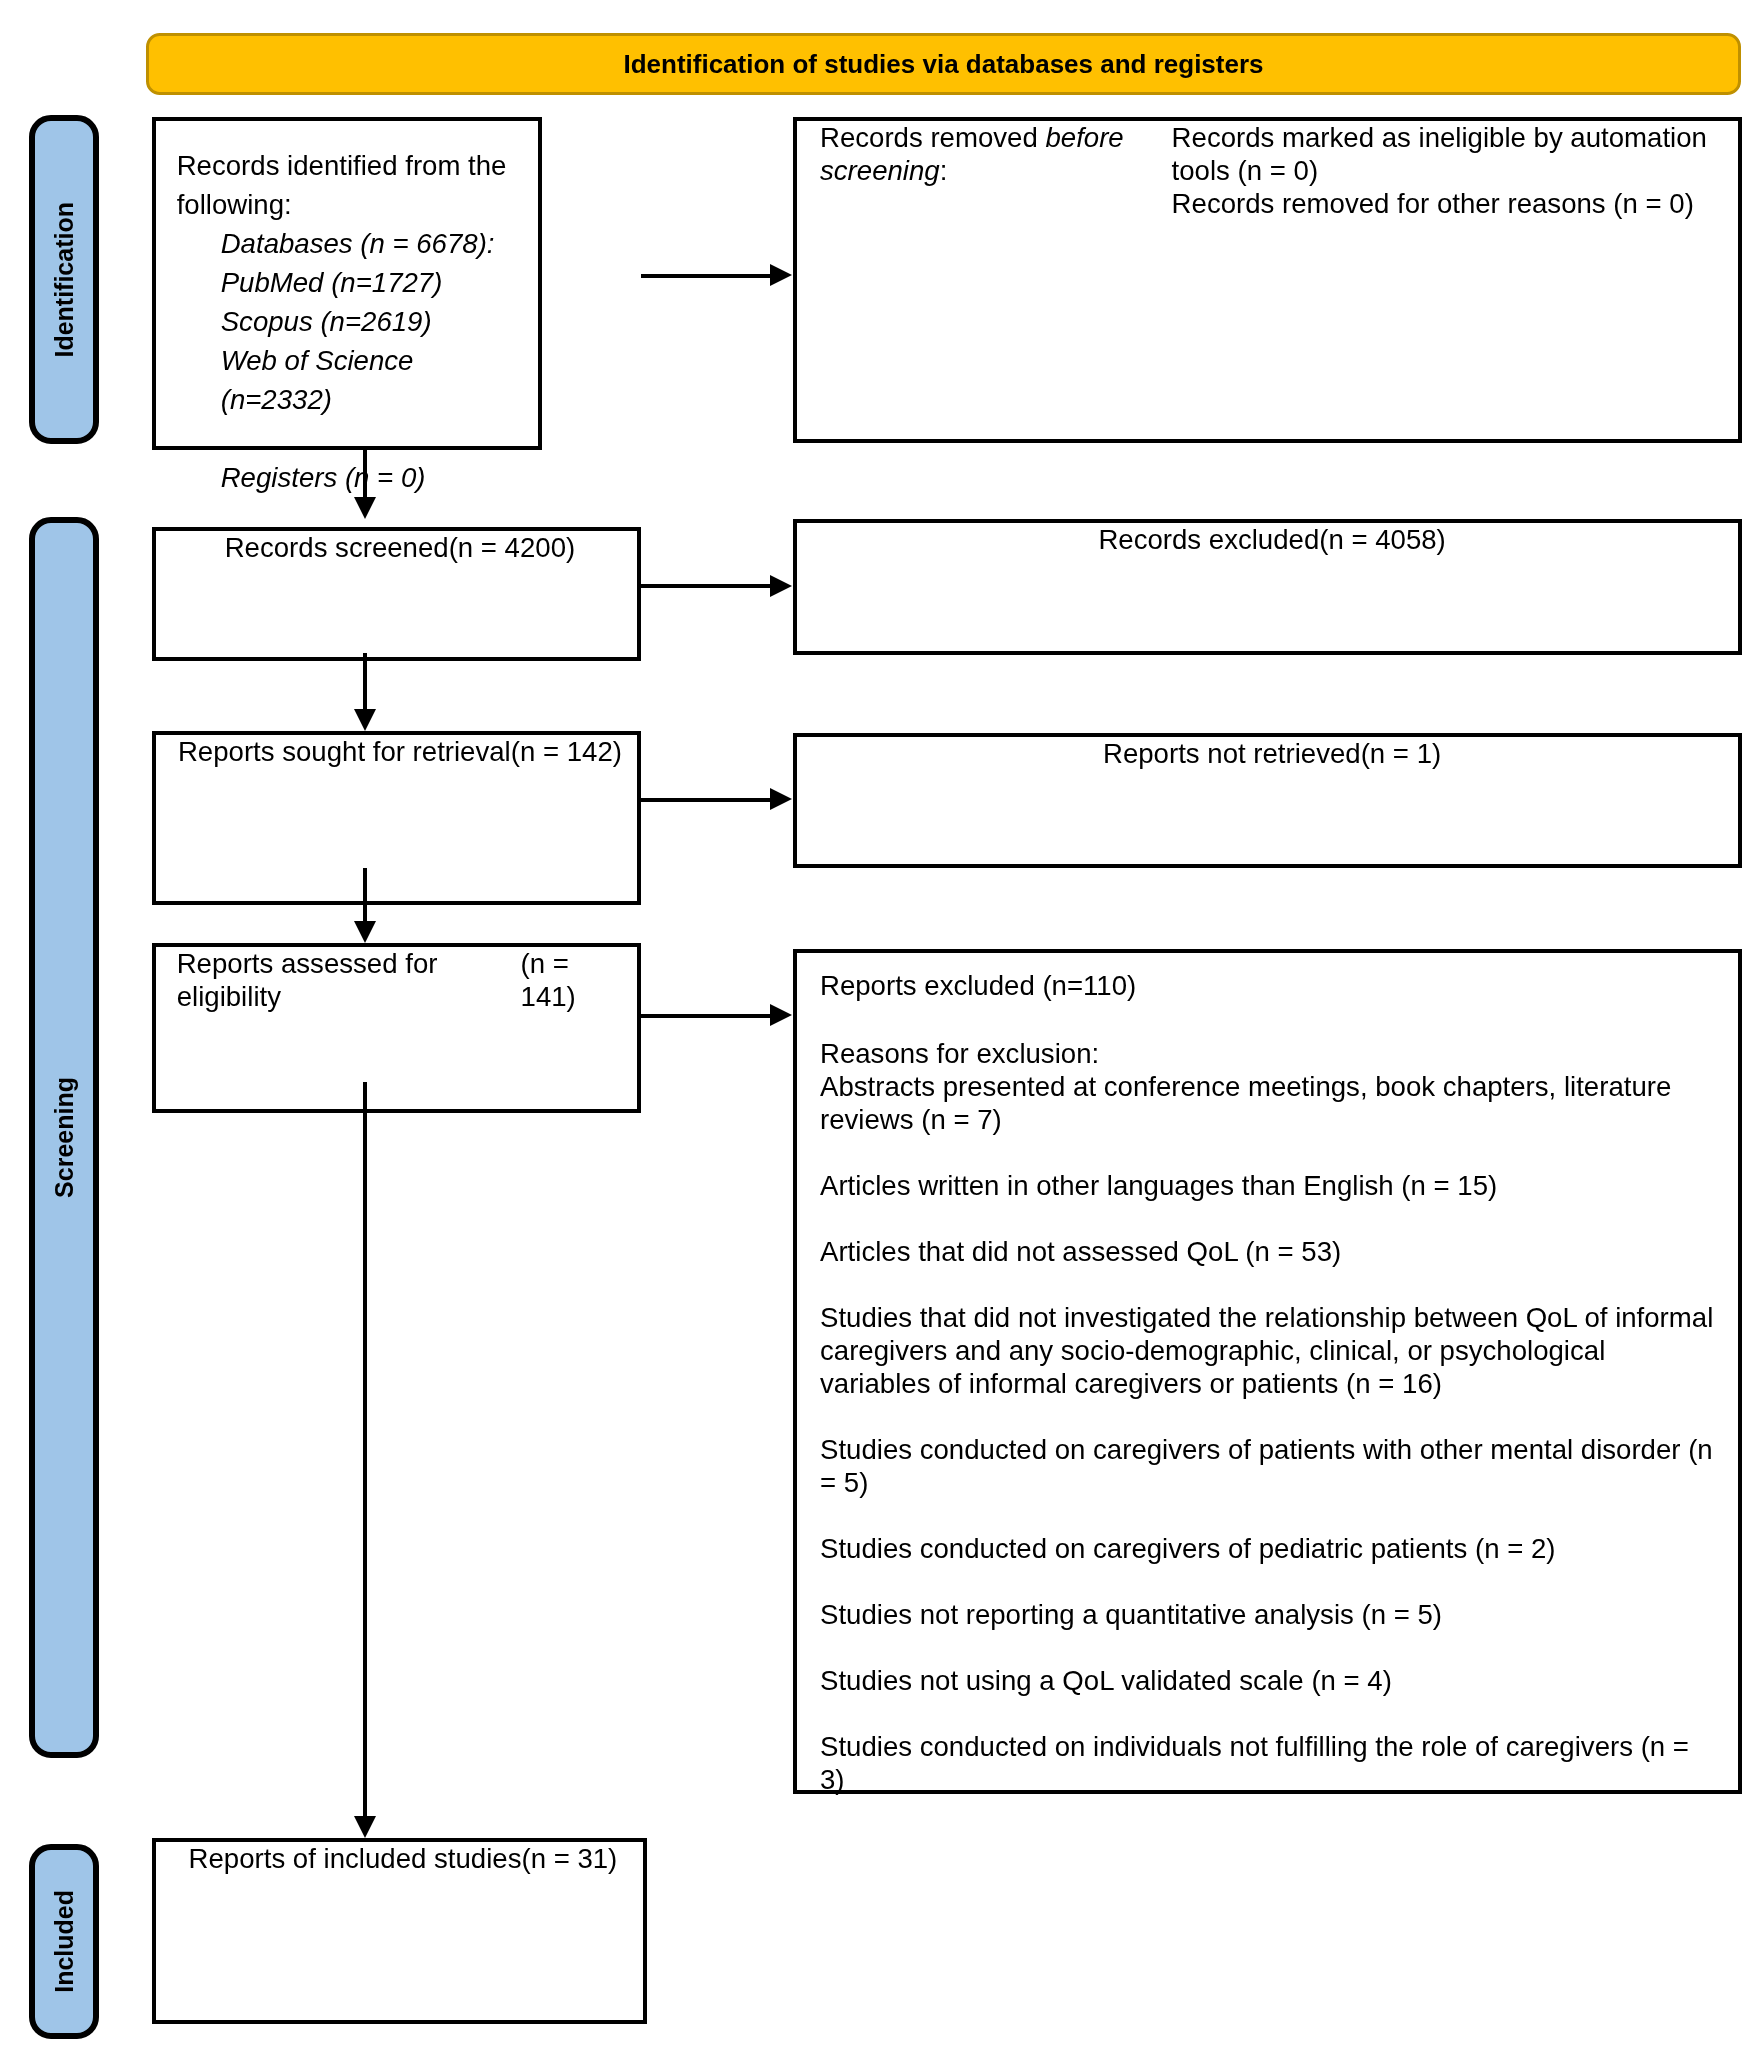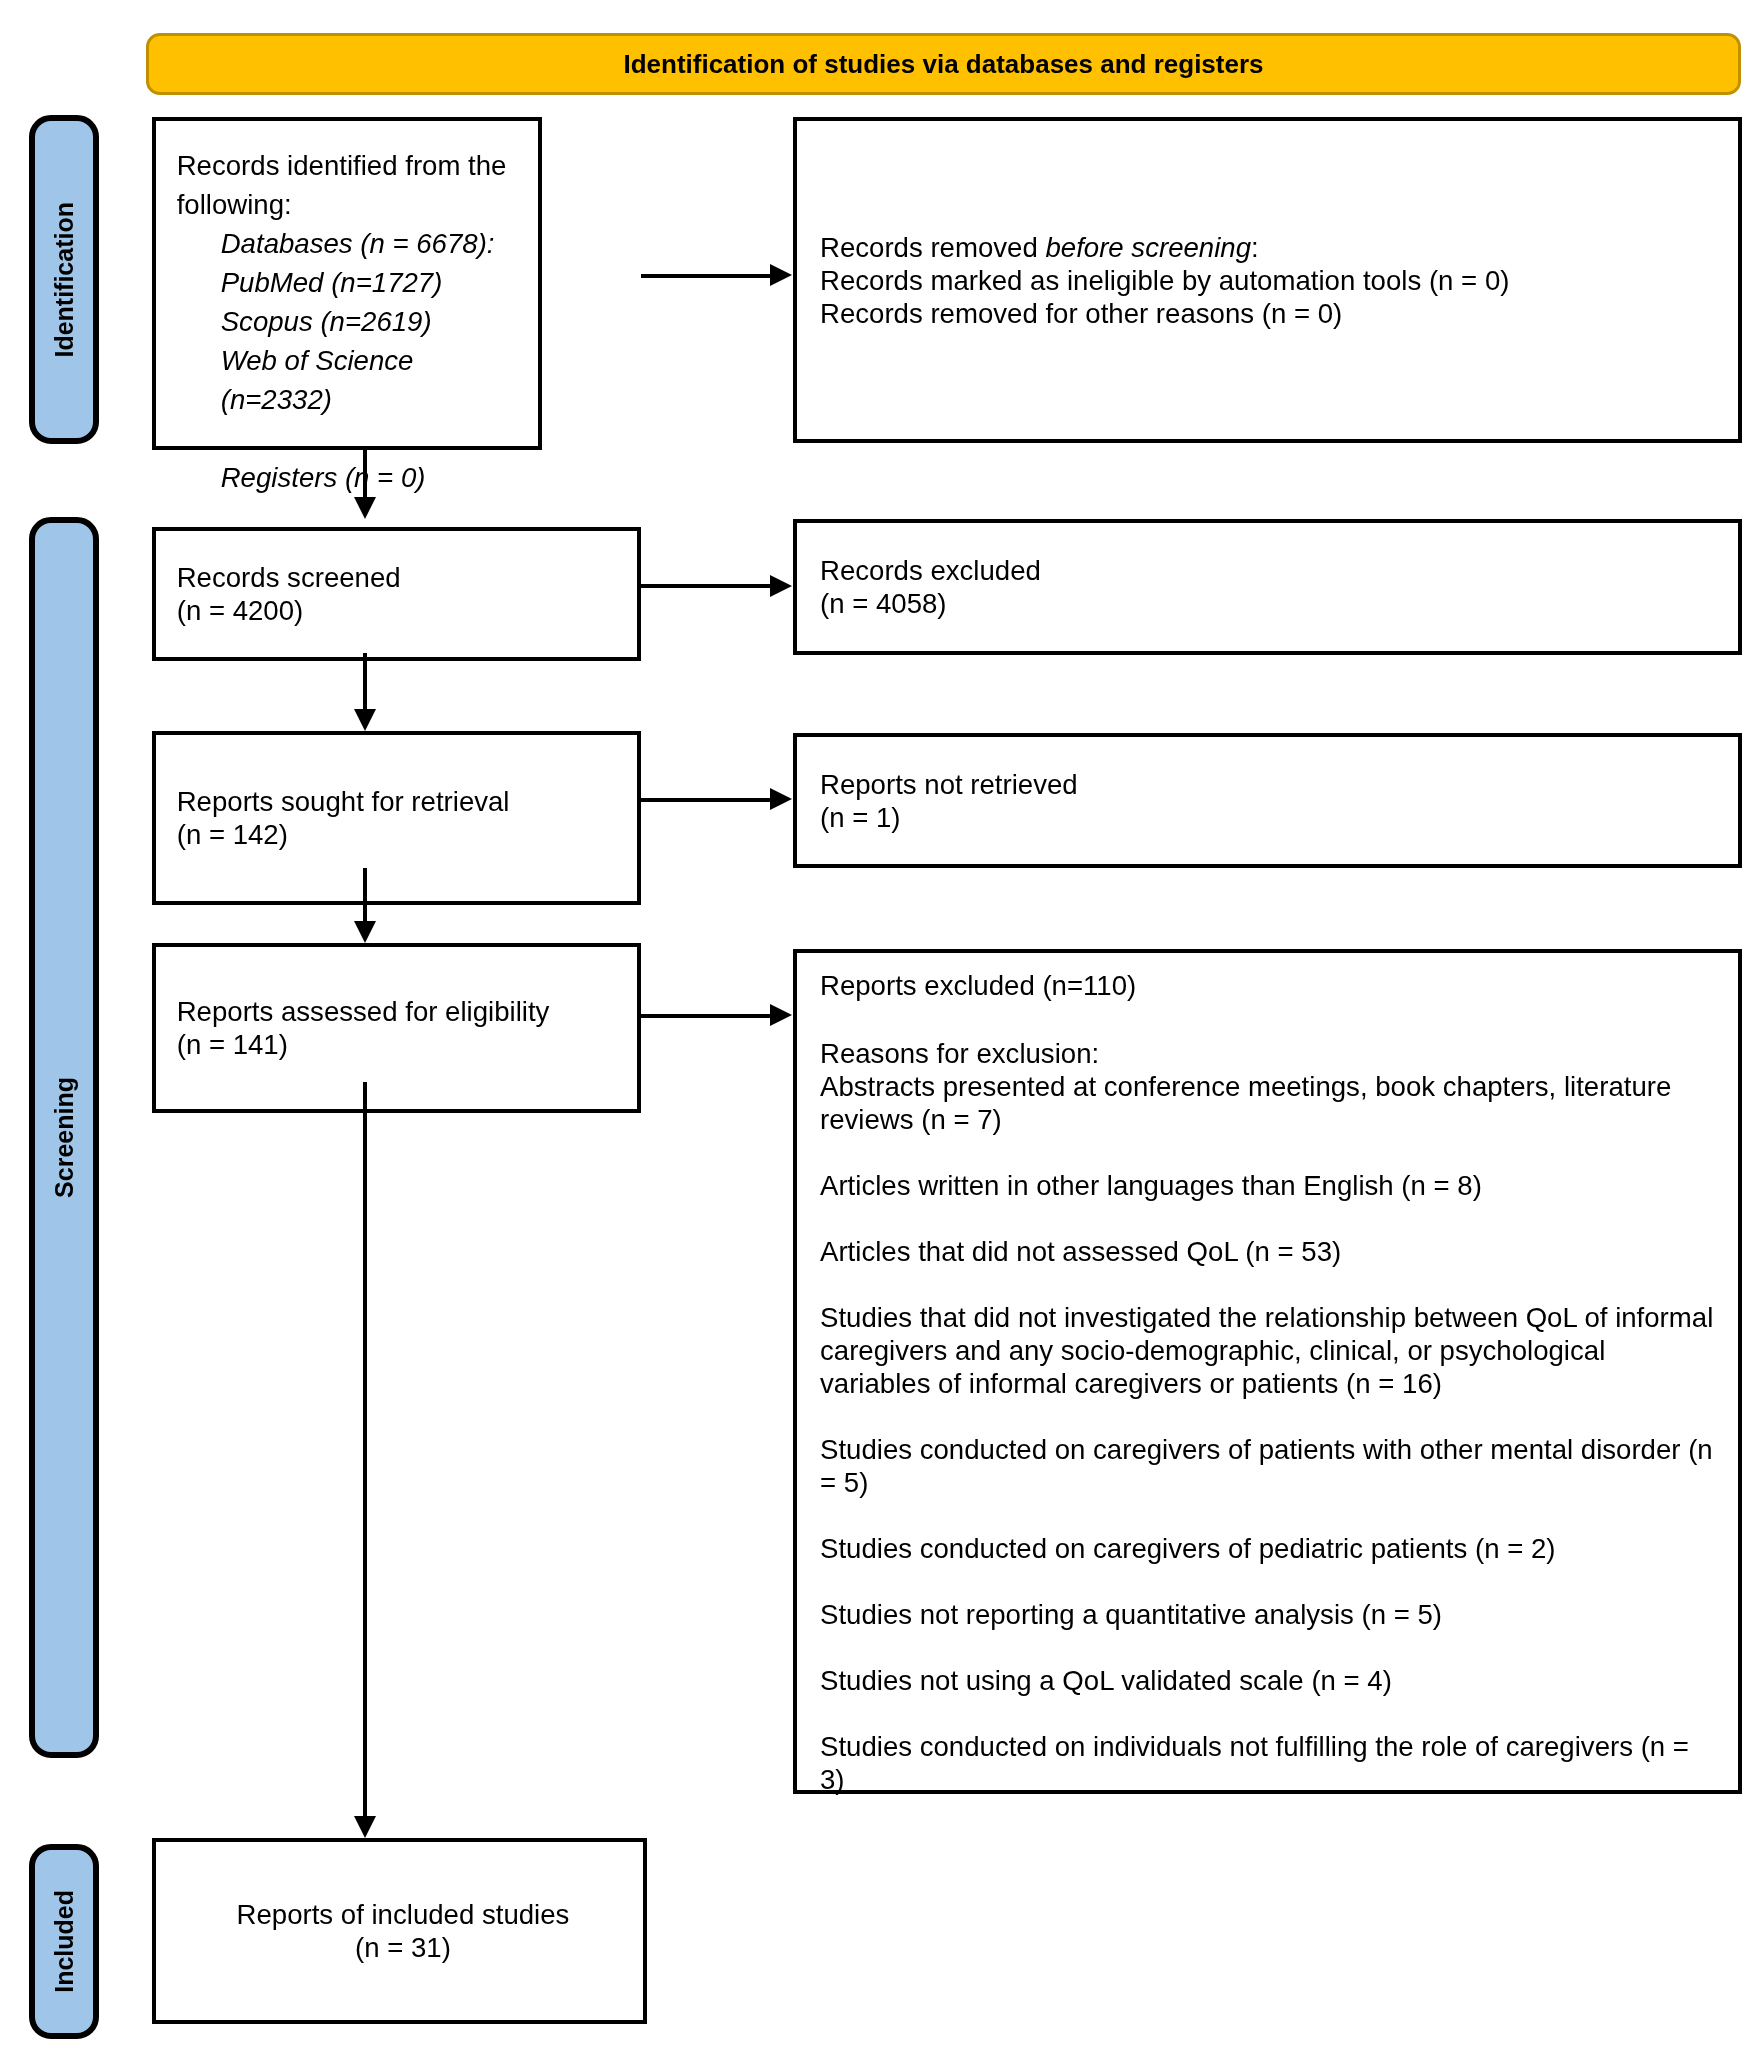--- a/index.html
+++ b/index.html
@@ -27,21 +27,21 @@
   }
   .stage-identification{top:115px;height:329px;}
   .stage-screening{top:517px;height:1241px;}
   .stage-included{top:1844px;height:195px;}
 
   
   .box{
     position:absolute;box-sizing:border-box;background:#fff;
     border:4.6px solid #000;font-size:27.6px;line-height:33px;
   }
-  .vcenter{display:flex;flex-direction:column;justify-content:center;padding-left:20.7px;padding-right:13.8px;}
+  .vcenter{display:flex;flex-direction:row;justify-content:center;padding-left:20.7px;padding-right:13.8px;}
 
   .box-identified{left:152px;top:117px;width:390px;height:333px;
     padding:25px 18.4px 0 20.7px;line-height:39px;}
   .box-identified .intro{max-width:340px;}
   .box-identified .indent > div, .box-identified .registers{padding-left:44px;font-style:italic;}
   .box-identified .registers{margin-top:39px;}
 
   .box-removed{left:793px;top:117px;width:949px;height:326px;padding-left:23px;}
   .box-screened{left:152px;top:527px;width:489px;height:134px;}
   .box-excluded{left:793px;top:519px;width:949px;height:136px;padding-left:23px;}
@@ -126,21 +126,21 @@
   <div class="box box-assessed vcenter">
     <div>Reports assessed for eligibility</div>
     <div>(n = 141)</div>
   </div>
 
   <div class="box box-bigexcluded">
     <div class="bb-title">Reports excluded (n=110)</div>
     <div class="bb-header">Reasons for exclusion:</div>
     <div>
         <div class="para">Abstracts presented at conference meetings, book chapters, literature reviews (n = 7)</div>
-        <div class="para">Articles written in other languages than English (n = 8)</div>
+        <div class="para">Articles written in other languages than English (n = 15)</div>
         <div class="para">Articles that did not assessed QoL (n = 53)</div>
         <div class="para">Studies that did not investigated the relationship between QoL of informal caregivers and any socio-demographic, clinical, or psychological variables of informal caregivers or patients (n = 16)</div>
         <div class="para">Studies conducted on caregivers of patients with other mental disorder (n = 5)</div>
         <div class="para">Studies conducted on caregivers of pediatric patients (n = 2)</div>
         <div class="para">Studies not reporting a quantitative analysis (n = 5)</div>
         <div class="para">Studies not using a QoL validated scale (n = 4)</div>
         <div class="para">Studies conducted on individuals not fulfilling the role of caregivers (n = 3)</div>
       </div>
   </div>
 

